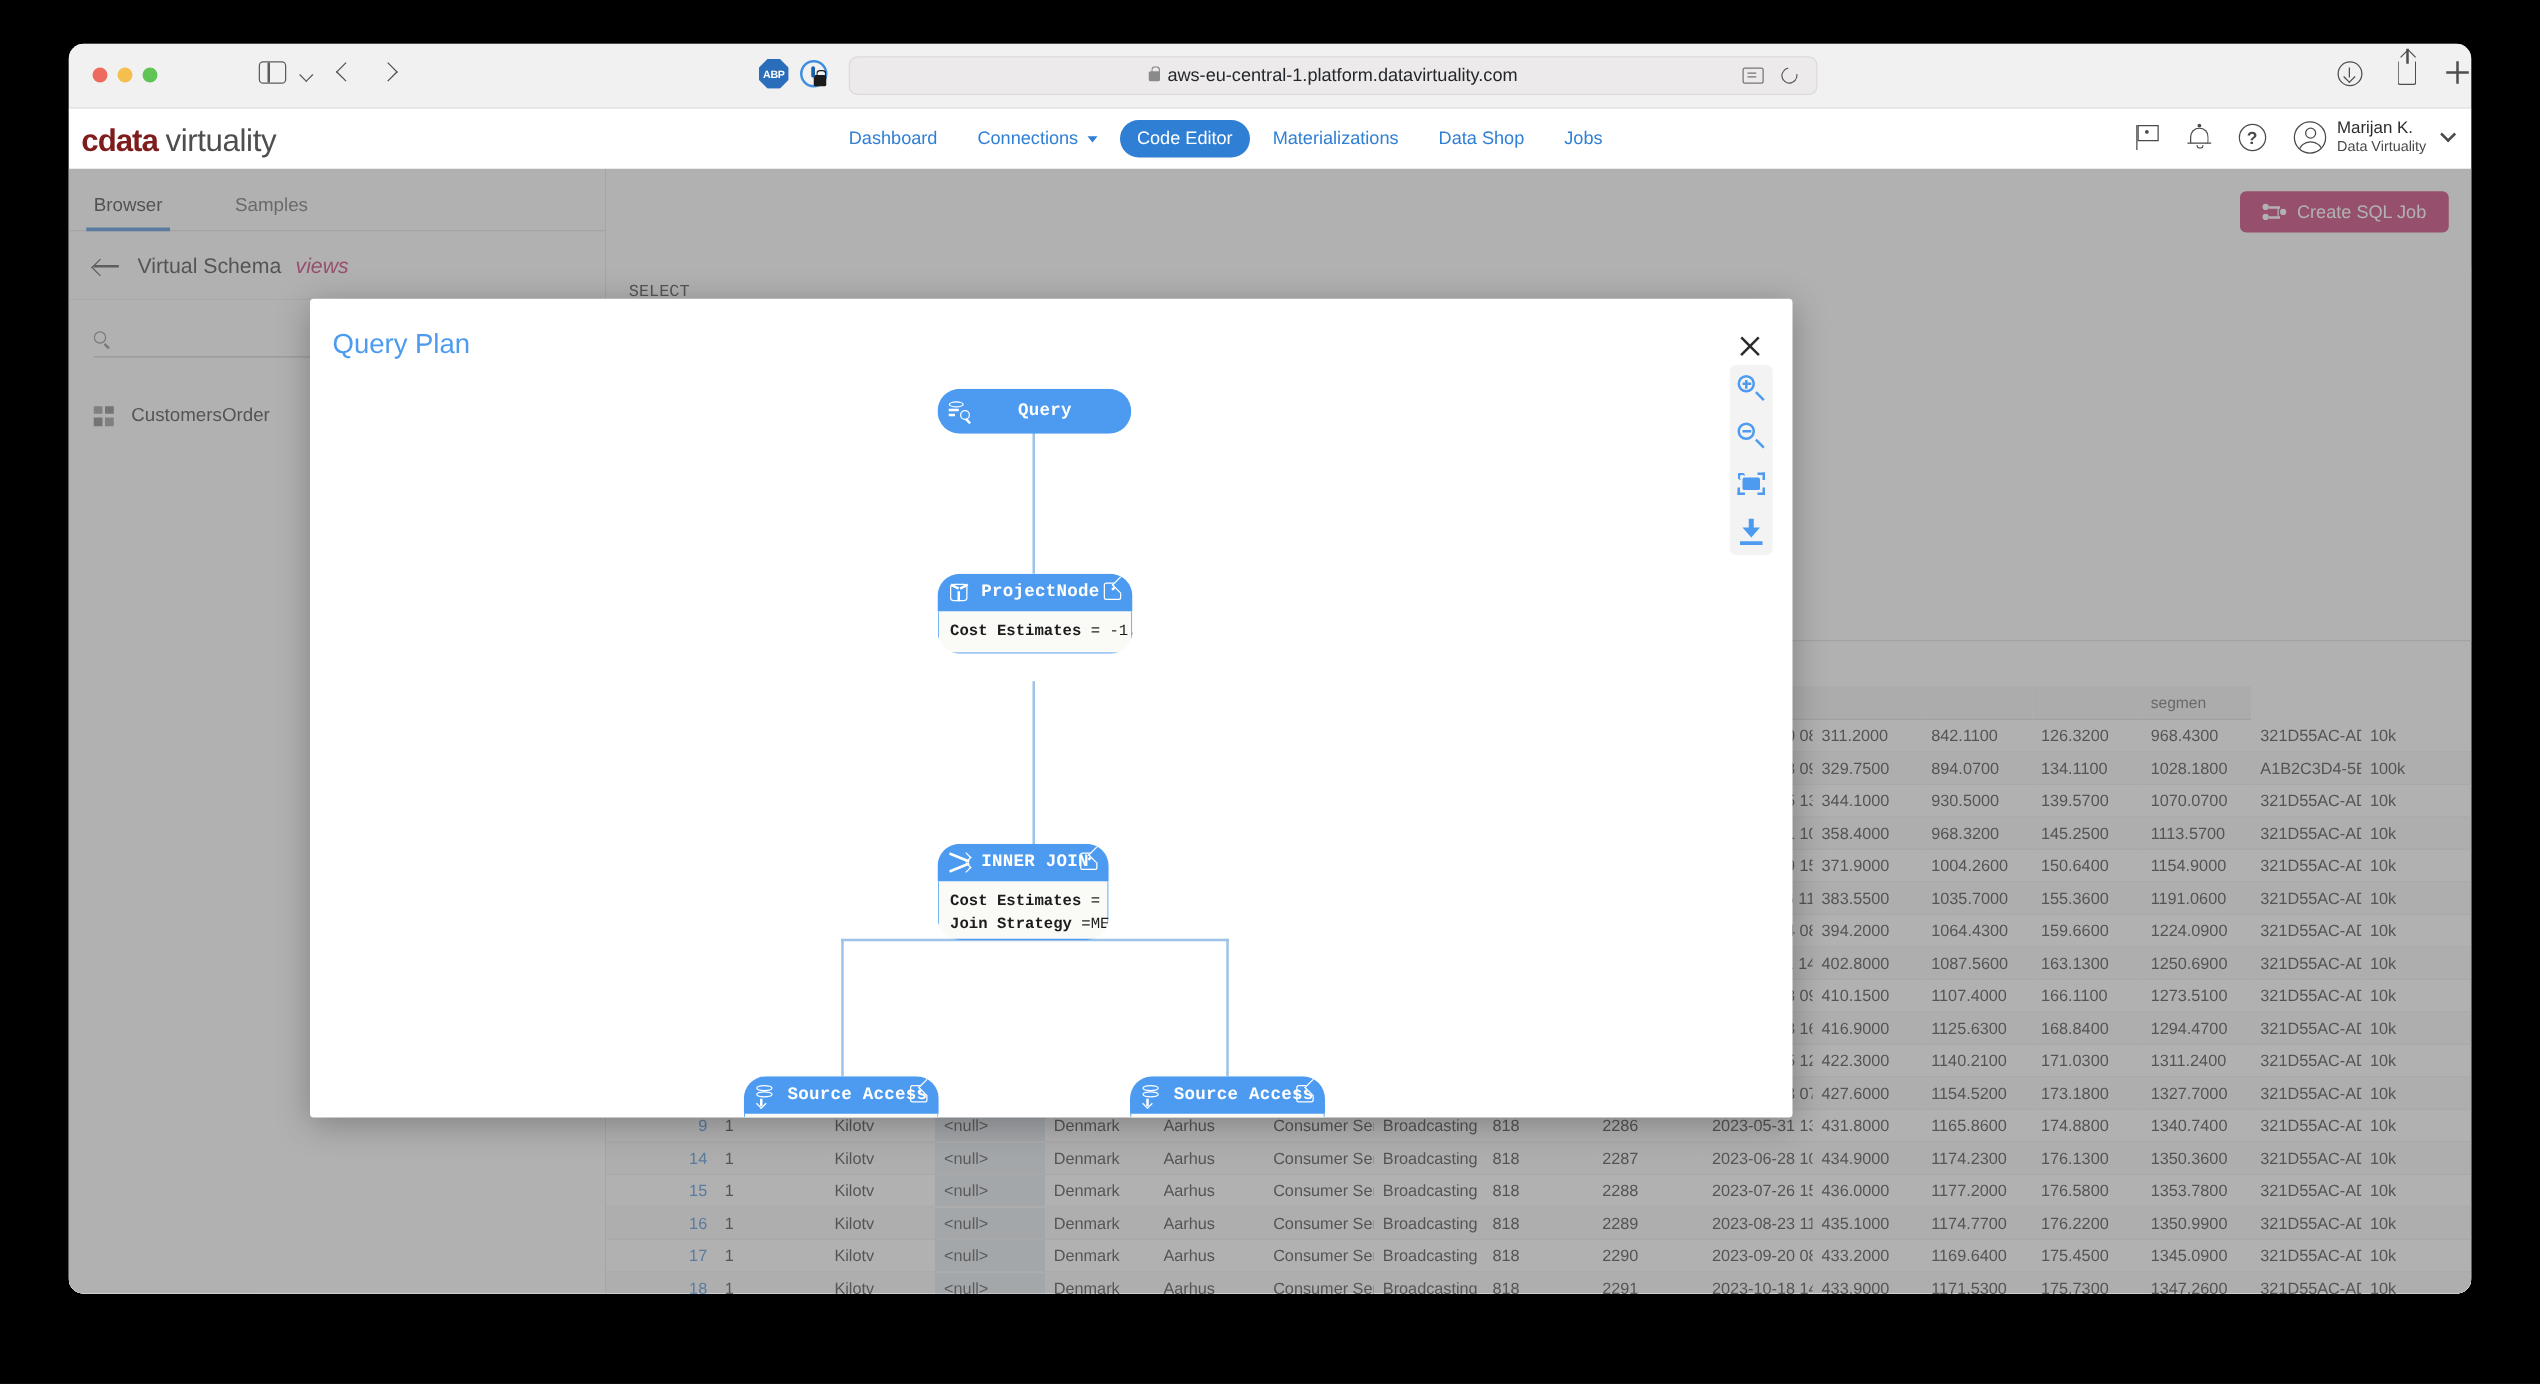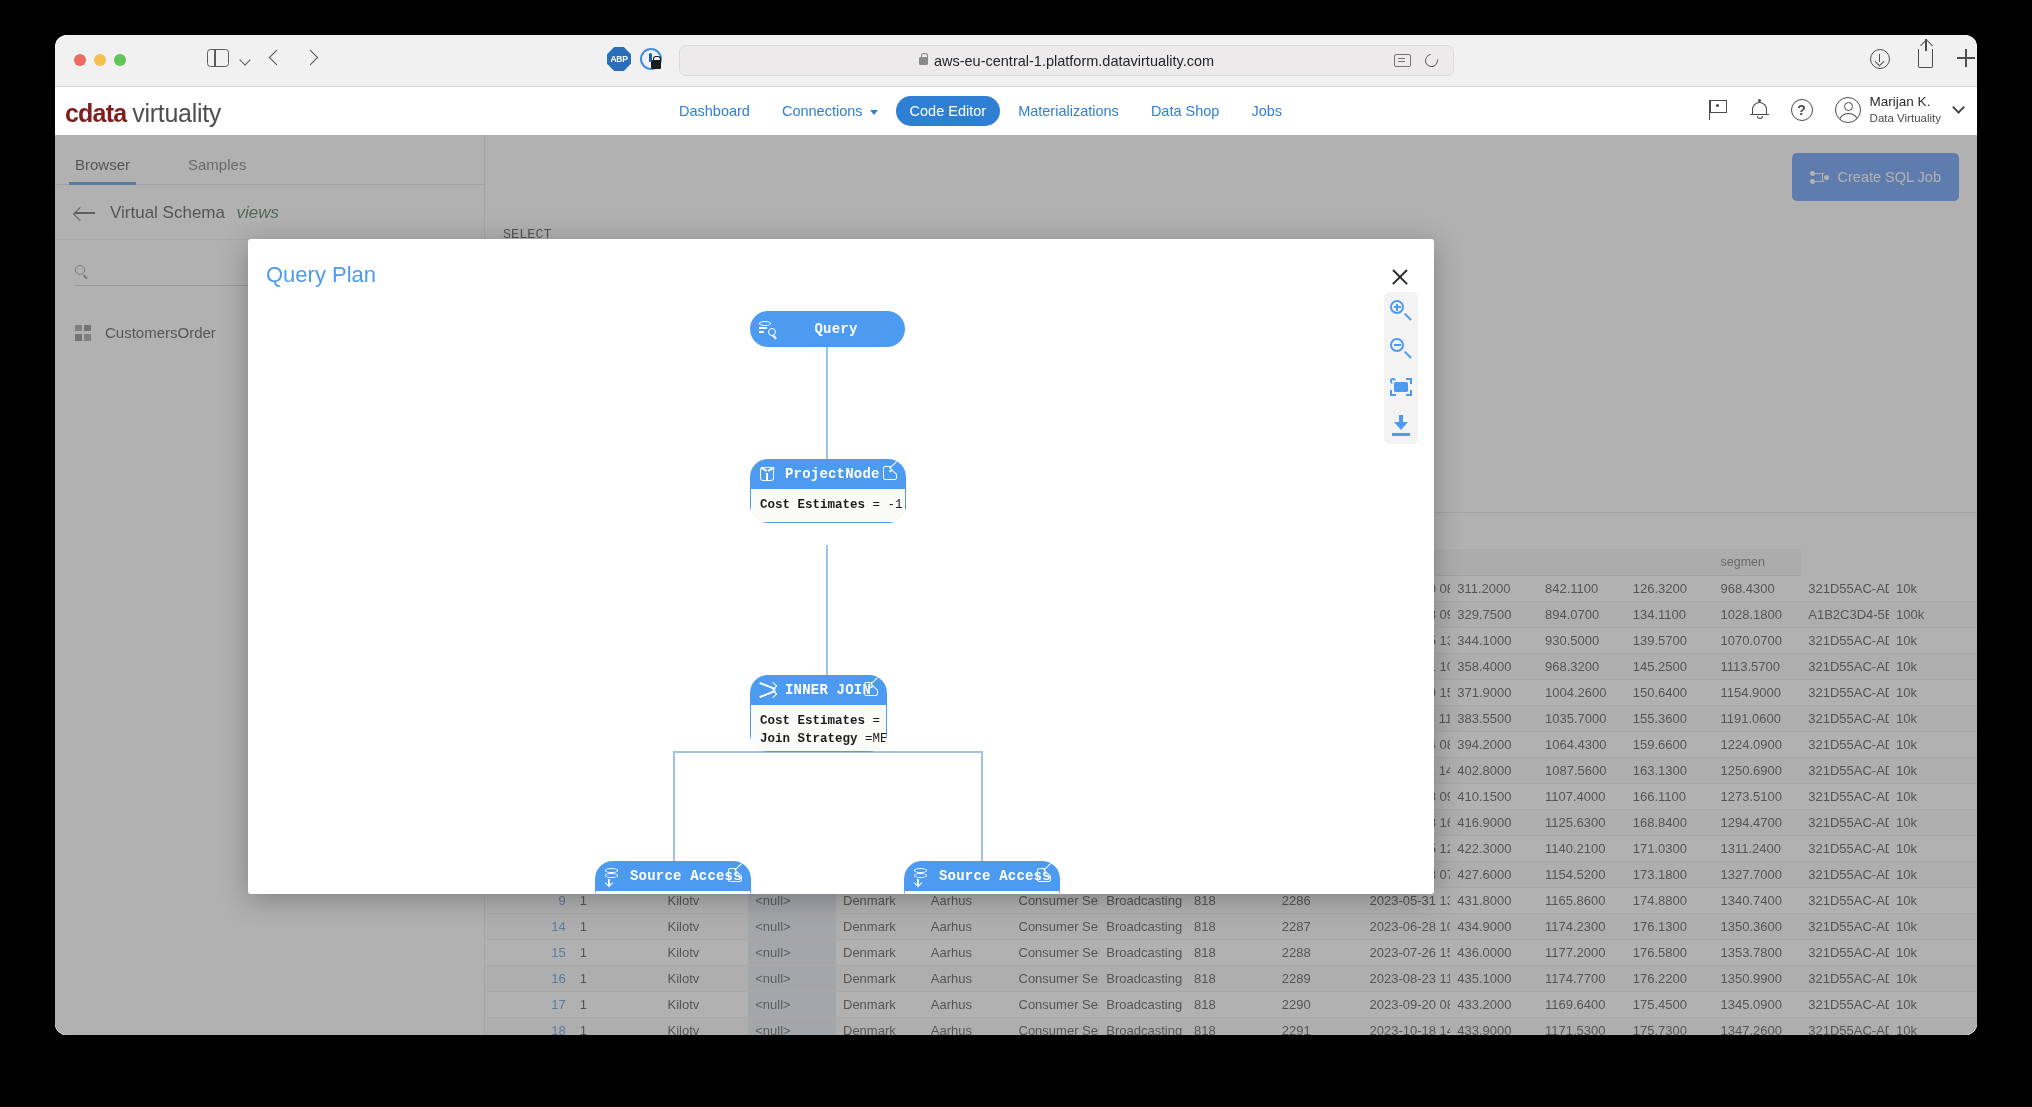--- a/index.html
+++ b/index.html
@@ -139,43 +139,43 @@
   .panel-tab { font-size: 15px; color: #555; padding: 0 28px 11px 0; margin-right: 30px; position: relative; cursor: pointer; }
   .panel-tab.active { color: #1b1b1b; }
   .panel-tab.active::after { content:""; position:absolute; left:-6px; right:22px; bottom:-1px; height:3px; background:#2f7fd4; }
 
   #schema-row { display: flex; align-items: center; gap: 15px; padding: 18px 20px 16px 20px; border-bottom: 1px solid #eee; }
   #back-arrow { width: 20px; height: 14px; position: relative; cursor: pointer; }
   #back-arrow::before { content:""; position:absolute; left:0; top:6px; width:20px; height:1.8px; background:#3a3a3a; }
   #back-arrow::after { content:""; position:absolute; left:0; top:2.5px; width:9px; height:9px;
      border-left:1.8px solid #3a3a3a; border-bottom:1.8px solid #3a3a3a; transform: rotate(45deg); }
   #schema-label { font-size: 17px; color: #222; }
-  #schema-name { font-size: 17px; color: #14532d; font-style: italic; margin-left: 7px; }
+  #schema-name { font-size: 17px; color: #be185d; font-style: italic; margin-left: 7px; }
 
   #search-row { padding: 22px 20px 0 20px; }
   #search-wrap { display: flex; align-items: center; gap: 8px; border-bottom: 1px solid #c4c4c4; padding-bottom: 7px; }
   .mag { width: 10px; height: 10px; border: 1.5px solid #7a7a7a; border-radius: 50%; position: relative; flex: none; }
   .mag::after { content:""; position:absolute; right:-4px; bottom:-3px; width:5px; height:1.5px;
      background:#7a7a7a; transform: rotate(45deg); }
   #search-input { border: none; outline: none; font-size: 14px; flex: 1; background: transparent; color: #333; }
 
   #schema-items { padding: 30px 20px 0 20px; }
   .schema-item { display: flex; align-items: center; gap: 14px; padding: 8px 0; cursor: pointer; }
   .grid-icon { width: 16px; height: 16px; display: grid; grid-template-columns: 1fr 1fr; grid-template-rows: 1fr 1fr; gap: 2.5px; flex: none; }
   .grid-icon i { background: #6f6f6f; }
   .grid-icon i:nth-child(1) { background: #8a8a8a; }
   .grid-icon i:nth-child(4) { background: #8a8a8a; }
   .schema-item span { font-size: 15px; color: #222; }
 
   
   #right-panel { position: absolute; left: 430px; top: 0; right: 0; height: 100%; background: #fff; }
   #right-toolbar { height: 78px; position: relative; }
   #create-sql-job {
-    position: absolute; right: 18px; top: 18px; height: 48px; padding: 0 18px;
-    background: #3b82f6; color: #fff; border: none; border-radius: 5px;
+    position: absolute; right: 18px; top: 18px; height: 33px; padding: 0 18px;
+    background: #be185d; color: #fff; border: none; border-radius: 5px;
     display: flex; align-items: center; gap: 9px; font-size: 14.5px; cursor: pointer;
   }
   .job-icon { width: 19px; height: 15px; position: relative; flex: none; }
   .job-icon i { position: absolute; background: #fff; }
   .job-icon i.n1 { left:0; top:1px; width:5px; height:5px; border-radius:50%; }
   .job-icon i.n2 { left:0; top:9px; width:5px; height:5px; border-radius:50%; }
   .job-icon i.n3 { right:0; top:5px; width:5px; height:5px; border-radius:50%; }
   .job-icon i.l1 { left:5px; top:3.3px; width:9px; height:1.6px; }
   .job-icon i.l2 { left:5px; top:11.3px; width:9px; height:1.6px; }
   .job-icon i.l3 { left:12px; top:3.3px; width:1.6px; height:9px; }

